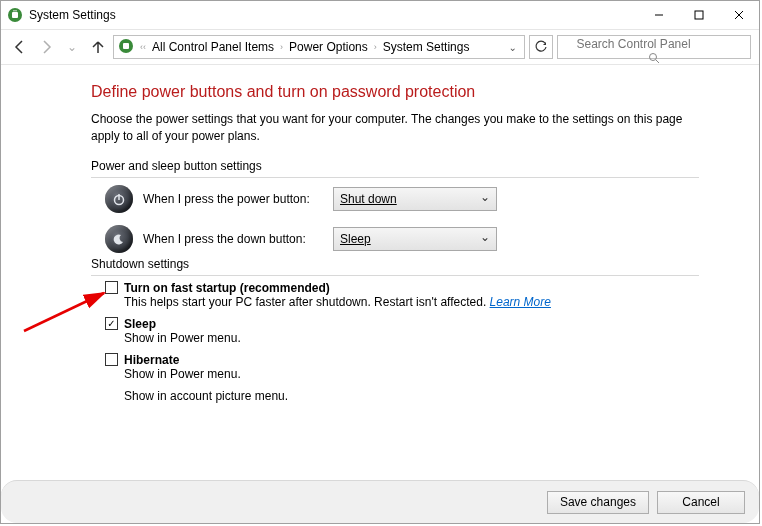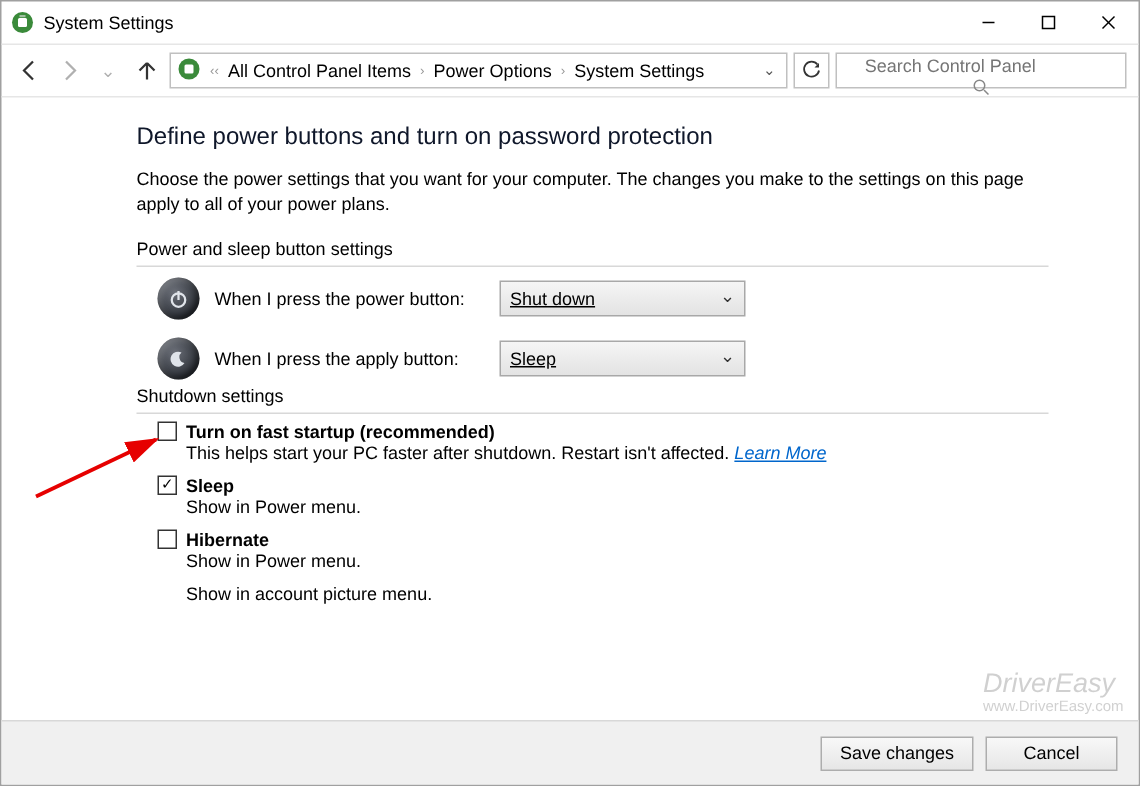--- a/index.html
+++ b/index.html
@@ -103,21 +103,21 @@
   }
   .search .search-icon { color: #888; }
   
   .content {
     flex: 1;
     padding: 18px 60px 10px 90px;
     overflow: auto;
     position: relative;
   }
   h1 {
-    color: #0f172a;
+    color: #b91c1c;
     font-weight: normal;
     font-size: 16px;
     margin: 0 0 10px 0;
   }
   .intro {
     font-size: 12px;
     margin-bottom: 14px;
     line-height: 1.4;
   }
   .section-header {
@@ -212,20 +212,21 @@
   
   .footer {
     height: 42px;
     background: #f0f0f0;
     border-top: 1px solid #d8d8d8;
     display: flex;
     align-items: center;
     justify-content: flex-end;
     padding: 0 14px;
     gap: 8px;
+    border-radius: 16px;
   }
   .btn {
     min-width: 88px;
     height: 23px;
     border: 1px solid #adadad;
     background: linear-gradient(#f8f8f8, #e6e6e6);
     font-size: 12px;
     padding: 0 12px;
   }
   
@@ -355,21 +356,21 @@
           <span>Shut down</span>
         </div>
     </div>
 
     <div class="btn-row">
       <span class="round-icon">
         <svg width="14" height="14" viewBox="0 0 14 14">
             <path d="M9 3 A5 5 0 1 0 11 10 A4 4 0 0 1 9 3 Z" fill="#e0e4ea"></path>
           </svg>
       </span>
-      <label>When I press the apply button:</label>
+      <label>When I press the down button:</label>
       <div class="combo">
           <span>Sleep</span>
         </div>
     </div>
 
     <div class="section-header" style="margin-top:2px"><span>Shutdown settings</span></div>
 
     <div class="shutdown-list">
 
       <div class="chk-item">
@@ -407,23 +408,19 @@
 
   <svg class="arrow" width="100" height="60">
     <defs>
       <marker id="ah" markerWidth="10" markerHeight="10" refX="8" refY="3" orient="auto">
         <path d="M0,0 L0,6 L9,3 z" fill="#e60000"></path>
       </marker>
     </defs>
     <line x1="5" y1="50" x2="85" y2="12" stroke="#e60000" stroke-width="2.5" marker-end="url(#ah)"></line>
   </svg>
 
-  <div class="watermark">
-    <span>DriverEasy</span>
-    <span class="small">www.DriverEasy.com</span>
-  </div>
 
   <div class="footer">
     <button class="btn">Save changes</button>
     <button class="btn">Cancel</button>
   </div>
 
 </div>
 
 </body></html>

